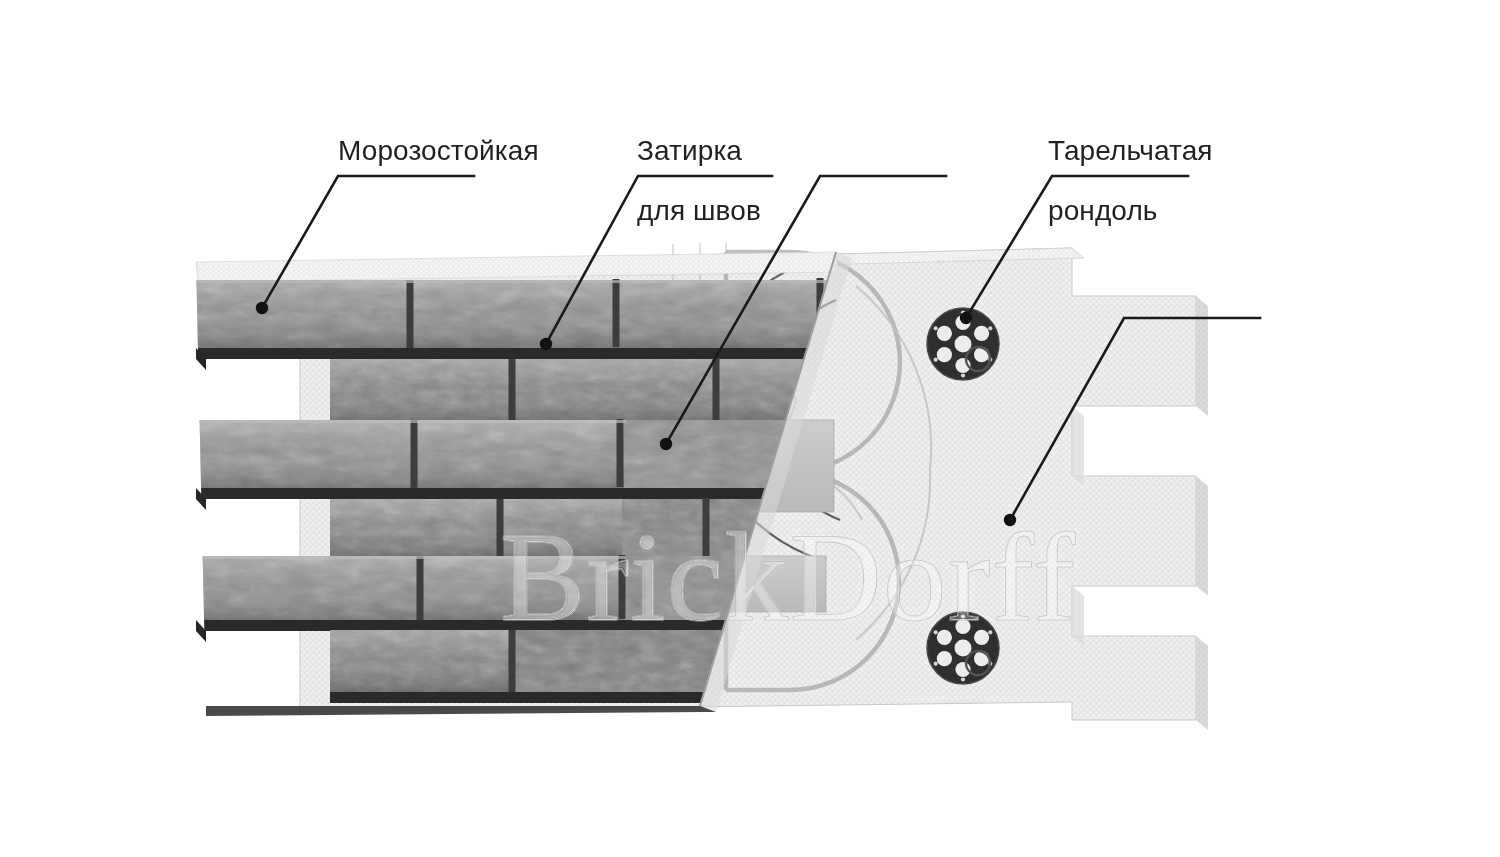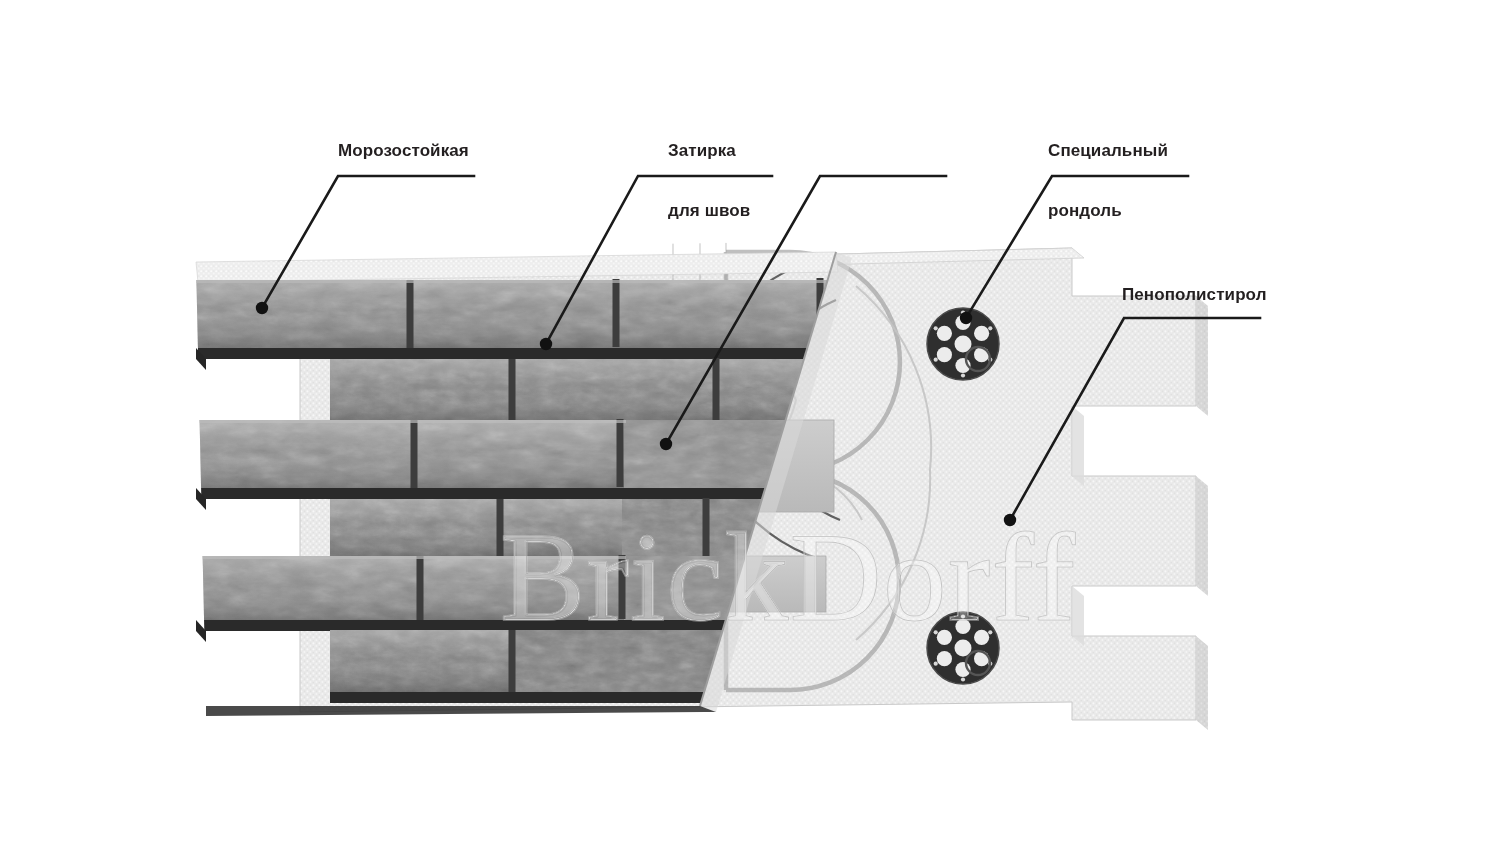--- a/index.html
+++ b/index.html
@@ -7,31 +7,31 @@
   body{
     width:1500px;height:857px;position:relative;overflow:hidden;
     font-family:"Liberation Sans","DejaVu Sans",sans-serif;
     color:#231f20;
   }
   #stage{position:absolute;inset:0;width:1500px;height:857px;}
   svg#diagram{position:absolute;left:0;top:0;width:1500px;height:857px;display:block;}
 
   .callout{
     position:absolute;
-    font-size:17px;
+    font-size:28px;
     line-height:30px;
     color:#231f20;
     white-space:pre-line;
     letter-spacing:.1px;
-    font-weight:700;
+    font-weight:400;
   }
   .callout span{display:block;}
 
   #lbl-tile{left:338px;top:106px;}
-  #lbl-grout{left:668px;top:106px;}
+  #lbl-grout{left:637px;top:106px;}
   #lbl-pur{left:818px;top:106px;}
   #lbl-rondol{left:1048px;top:106px;}
   #lbl-eps{left:1122px;top:250px;}
 </style>
 </head>
 <body>
 
 <div id="stage">
 
   <svg id="diagram" viewBox="0 0 1500 857">
@@ -322,21 +322,20 @@
     <span>Морозостойкая</span>
   </div>
 
   <div class="callout" id="lbl-grout">
     <span>Затирка</span>
     <span>для швов</span>
   </div>
 
 
   <div class="callout" id="lbl-rondol">
-    <span>Специальный</span>
+    <span>Тарельчатая</span>
     <span>рондоль</span>
   </div>
 
   <div class="callout" id="lbl-eps">
-    <span>Пенополистирол</span>
   </div>
 
 </div>
 
 </body></html>

